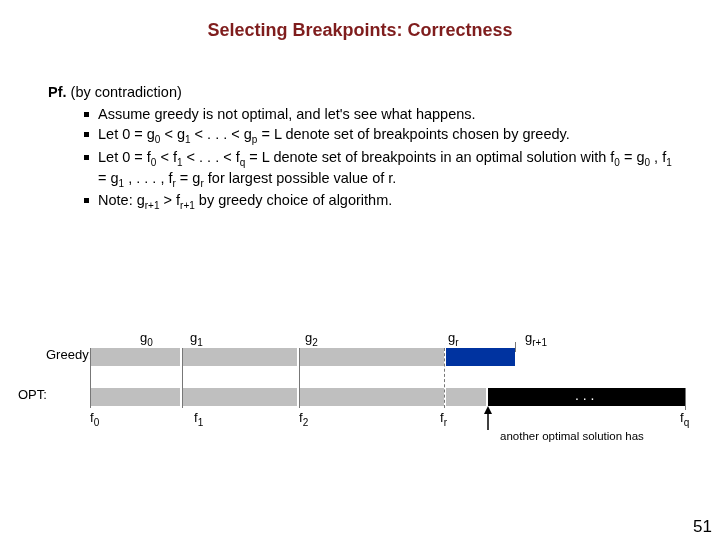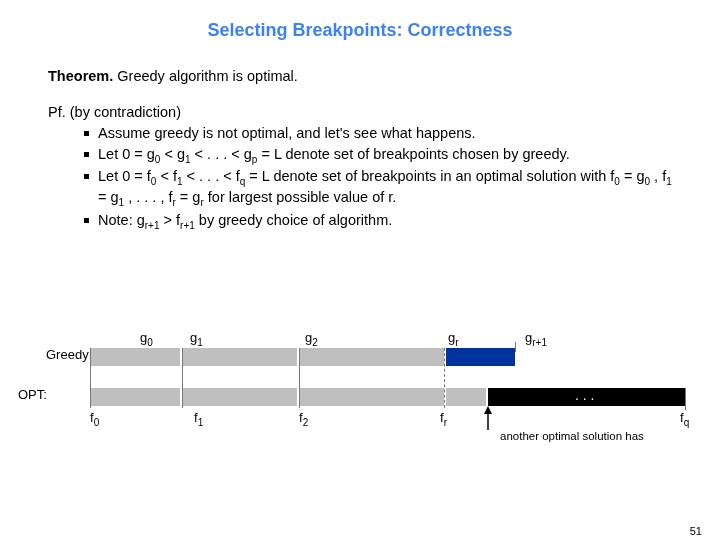--- a/index.html
+++ b/index.html
@@ -10,30 +10,30 @@
     font-family: "Comic Sans MS", "Comic Sans", cursive, sans-serif;
     color: #000;
     position: relative;
     overflow: hidden;
   }
   .title {
     text-align: center;
     font-weight: bold;
     font-size: 18px;
     padding-top: 20px;
-    color: #3b82f6;
+    color: #7f1d1d;
   }
   .content {
     padding: 26px 48px 0 48px;
     font-size: 14.5px;
     line-height: 1.35;
   }
   .theorem .label { font-weight: bold; }
   .pf { margin-top: 16px; }
-  .pf .label { font-weight: normal; text-align: right; }
+  .pf .label { font-weight: bold; text-align: right; }
   ul.bullets {
     list-style: none;
     padding-left: 36px;
     margin-top: 2px;
   }
   ul.bullets li {
     position: relative;
     padding-left: 14px;
     margin: 1px 0;
   }
@@ -86,36 +86,32 @@
     width: 170px;
   }
   .dots3 {
     position: absolute;
     color: #fff;
     font-size: 14px;
     top: 40px;
   }
   .pagenum {
     position: absolute;
-    right: 18px;
+    right: 8px;
     bottom: 3px;
-    font-size: 11px;
+    font-size: 17px;
     color: #000;
   }
 </style>
 </head>
 <body>
 
 <div class="title">Selecting Breakpoints:  Correctness</div>
 
 <div class="content">
-  <div class="theorem">
-    <span class="label">Theorem.</span>
-    <span> </span><span>Greedy algorithm is optimal.</span>
-  </div>
 
   <div class="pf">
     <span class="label">Pf.</span>
     <span>(by contradiction)</span>
     <ul class="bullets">
       <li><span>Assume greedy is not optimal, and let's see what happens.</span></li>
       <li>
         <span>Let 0 = g</span><span class="sub">0</span>
         <span> &lt; g</span><span class="sub">1</span>
         <span> &lt; . . . &lt; g</span><span class="sub">p</span>

